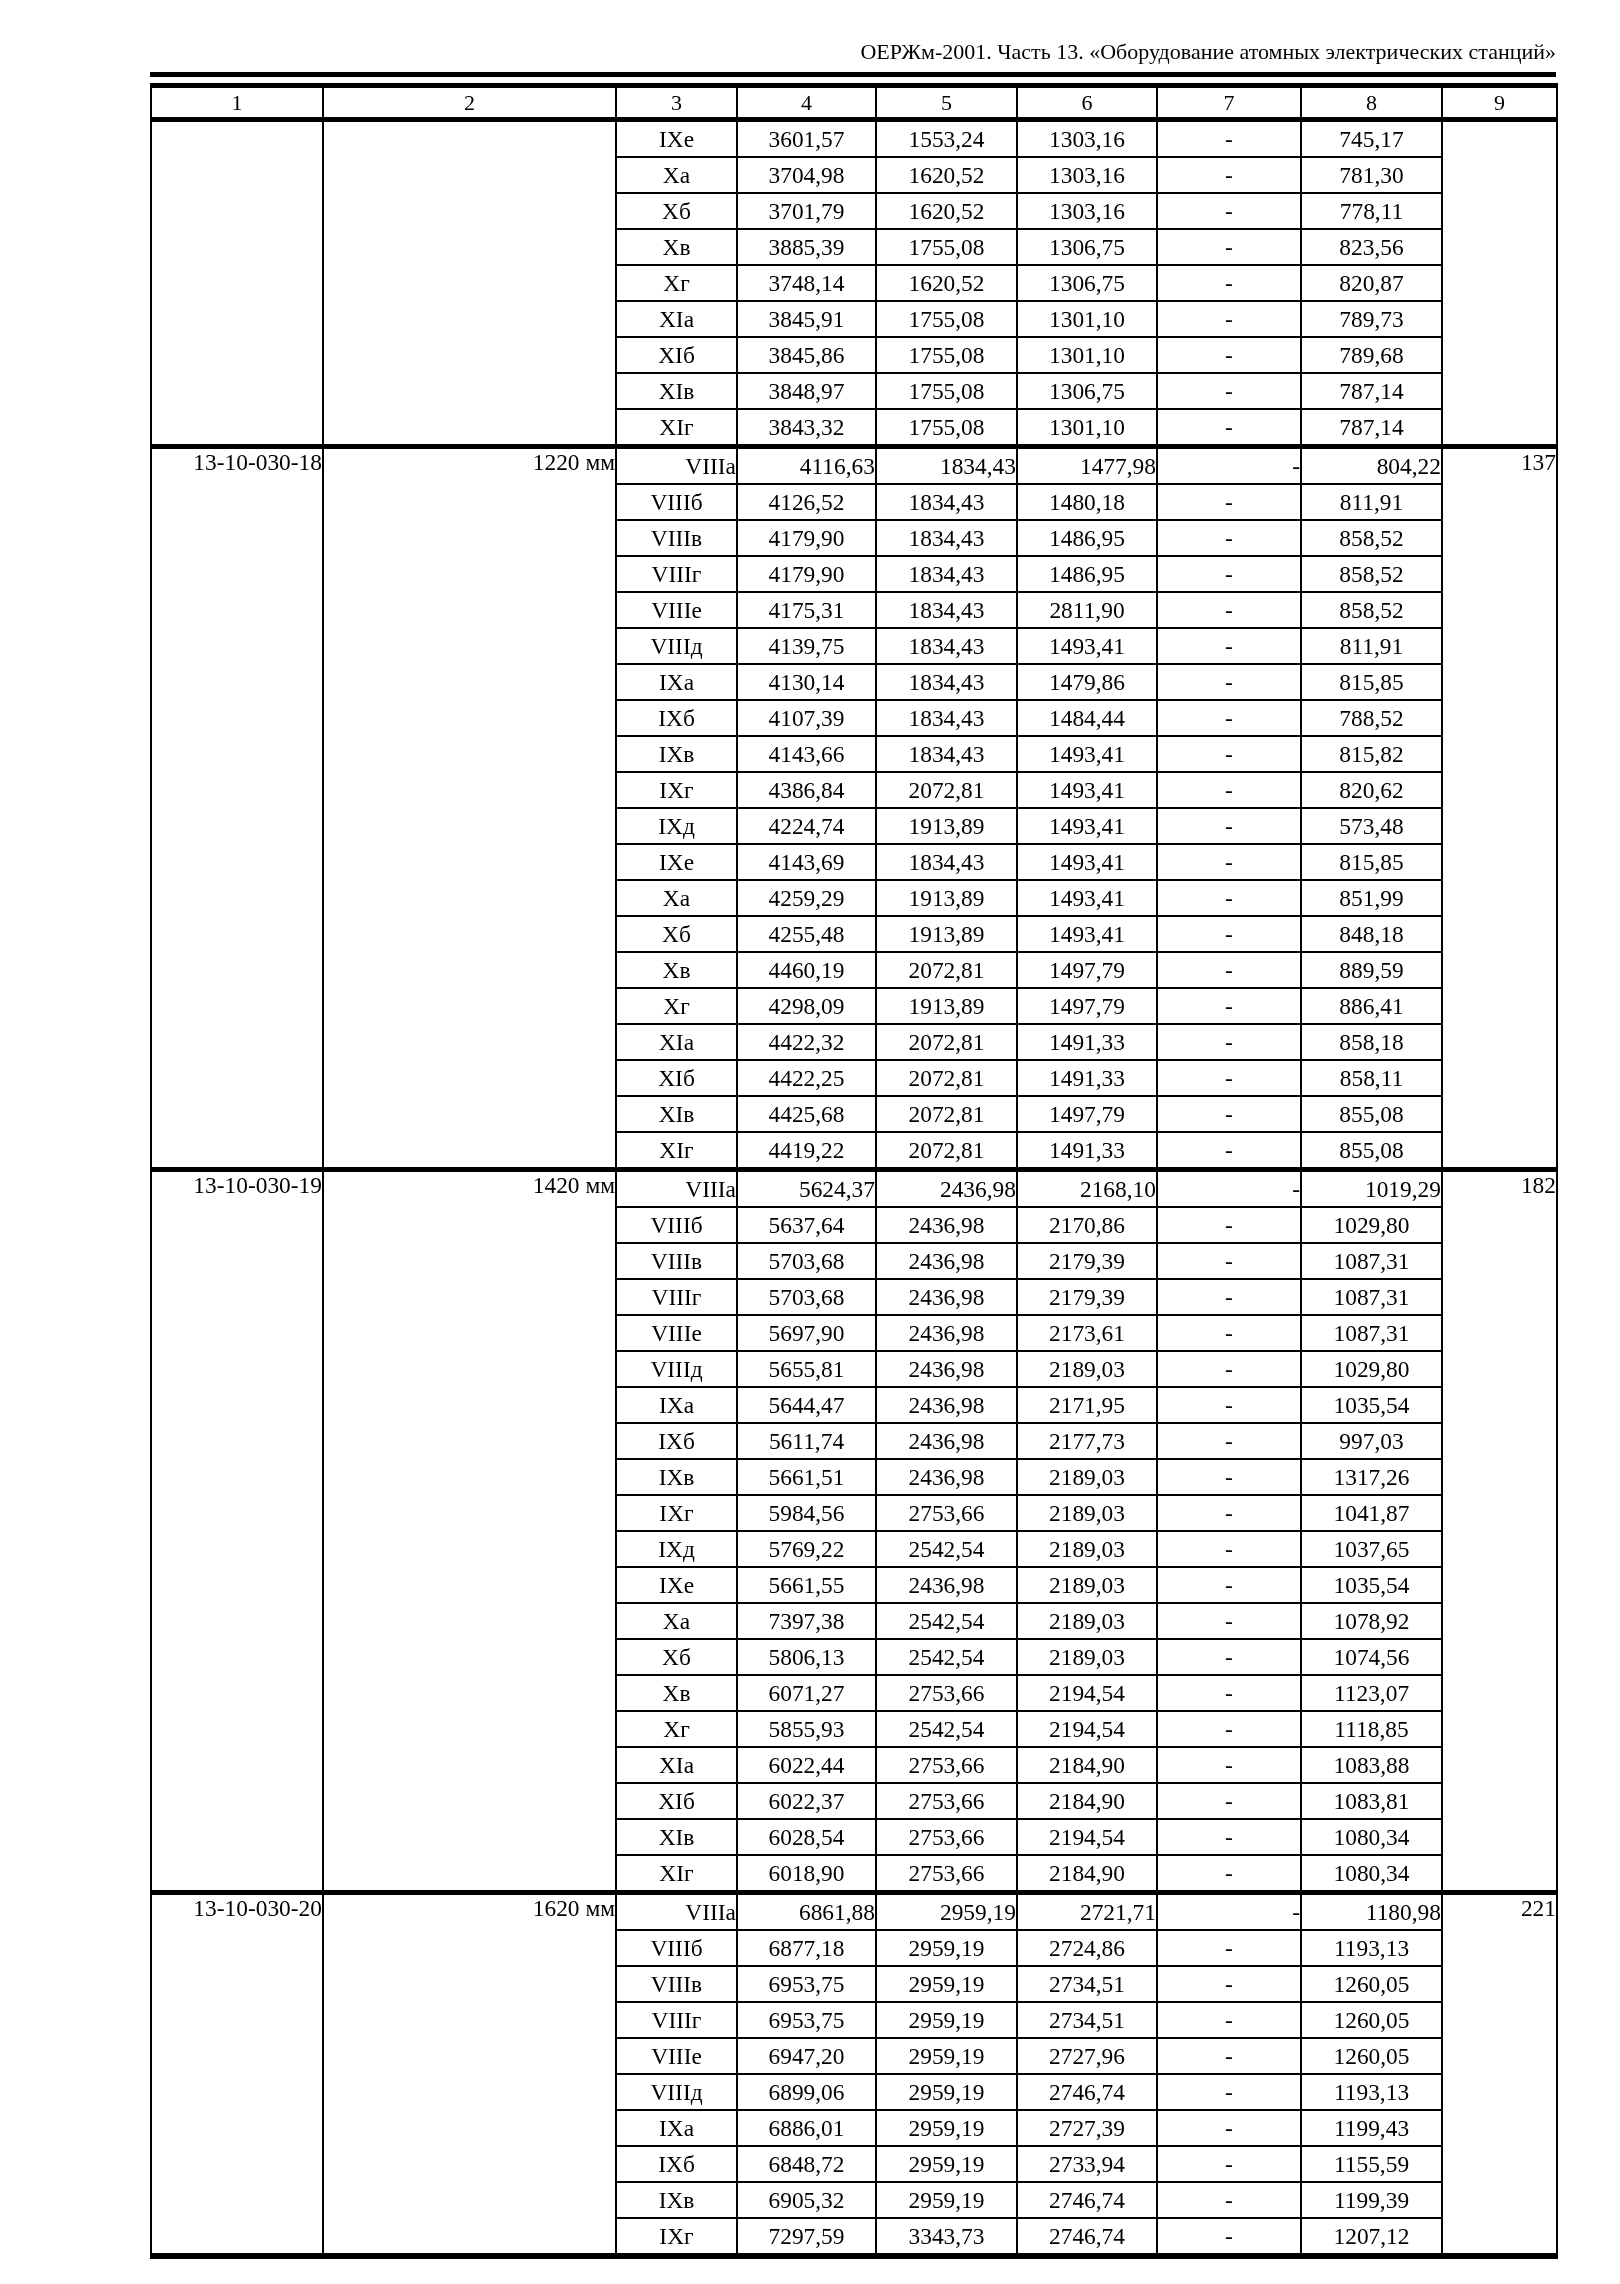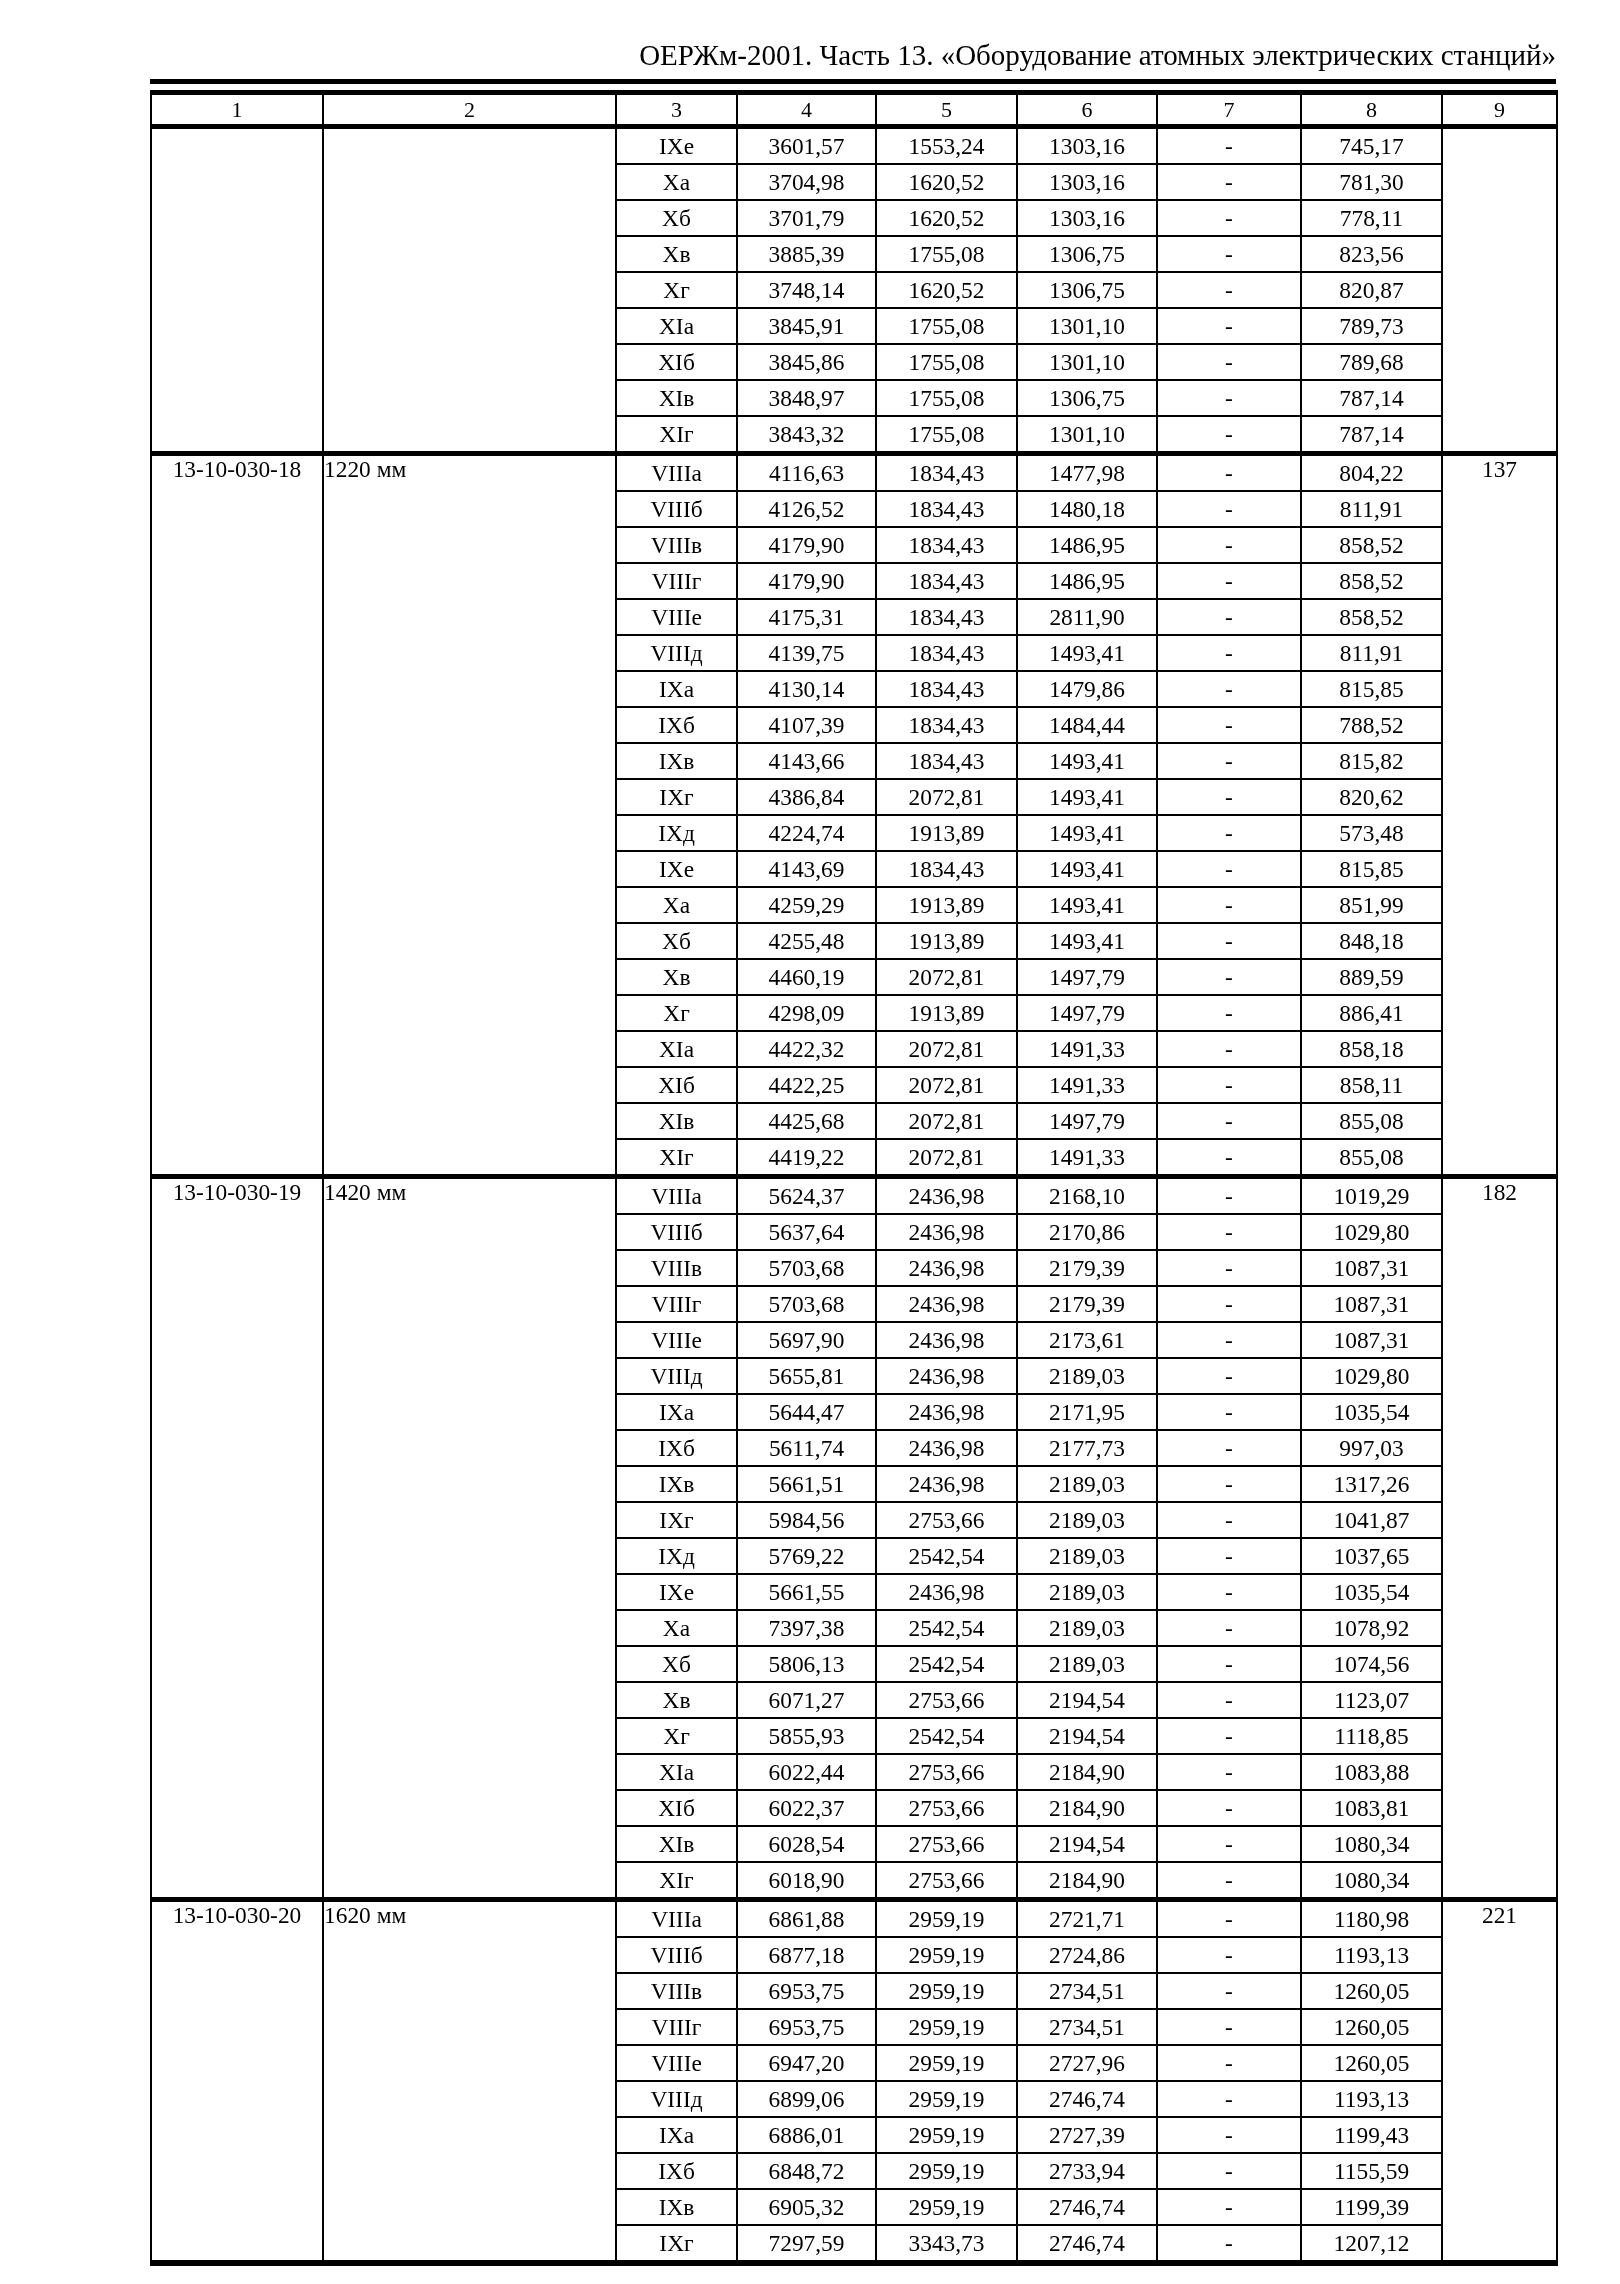--- a/index.html
+++ b/index.html
@@ -6,21 +6,21 @@
   body {
     width: 1620px; height: 2284px;
     background: #ffffff; color: #000;
     font-family: "Liberation Serif", "DejaVu Serif", serif;
     position: relative;
   }
   .page-title {
     margin: 39px 65px 6.5px 150px;
     width: 1406px;
     text-align: right;
-    font-size: 29px;
+    font-size: 22px;
     white-space: nowrap;
   }
   .table-wrap { margin-left: 150px; width: 1406px; }
   .double-top-line { height: 5.2px; background: #000; margin-bottom: 6.5px; }
   table.main {
     width: 1406px;
     border-collapse: collapse;
     table-layout: fixed;
     border-top: 5.2px solid #000;
     border-bottom: 6.5px solid #000;
@@ -40,21 +40,21 @@
     vertical-align: middle;
     border-bottom-width: 5.2px;
   }
   table.main td { font-size: 23.4px; height: 34px; }
   td.label, td.num {
     border-top-width: 3.9px;
     border-bottom-width: 3.9px;
     text-align: center;
     vertical-align: middle;
   }
-  tr.block-start td { border-top-width: 5.2px; }
+  tr.block-start td { border-top-width: 5.2px; text-align: right; }
   td.code, td.size, td.ref {
     vertical-align: top;
     padding-top: 5.2px;
   }
   td.code { text-align: center; }
   td.size { text-align: left; padding-left: 9px; }
   td.ref  { text-align: center; margin-left: 32px; }
 </style>
 </head>
 <body>

